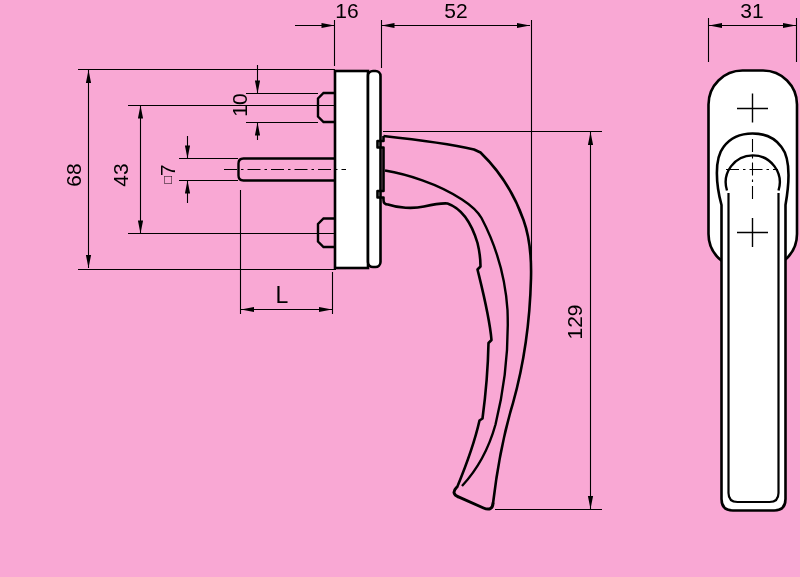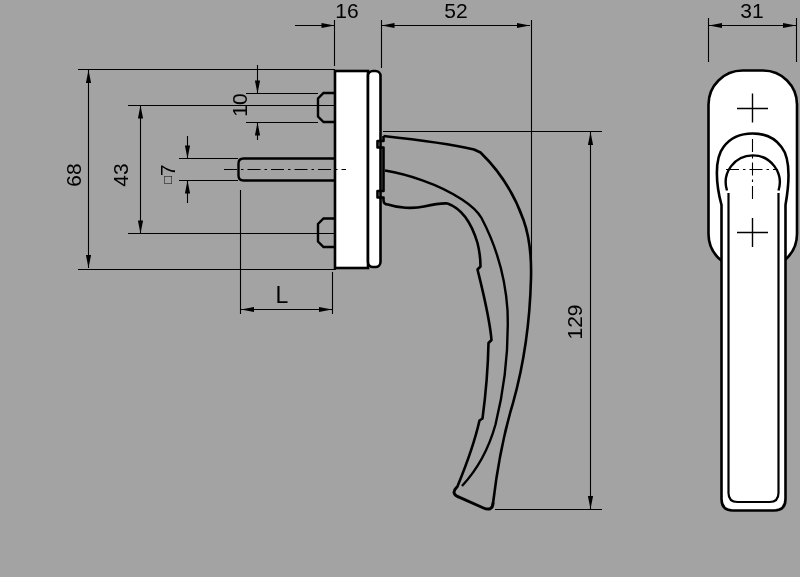--- a/index.html
+++ b/index.html
@@ -1,16 +1,16 @@
 <!DOCTYPE html>
 <html><head>
 <meta charset="utf-8">
 <style>
   html,body{margin:0;padding:0;background:#fff;}
-  .canvas{position:relative;width:800px;height:577px;background:#a3a3a3;overflow:hidden;}
+  .canvas{position:relative;width:800px;height:577px;background:#f9a8d4;overflow:hidden;}
   svg{position:absolute;left:0;top:0;}
   .dim-text{font-family:"Liberation Sans","DejaVu Sans",sans-serif;font-size:21px;fill:#000;}
   .dim-text-lg{font-family:"Liberation Sans","DejaVu Sans",sans-serif;font-size:23px;fill:#000;}
   .sq{font-size:13px;}
 </style>
 </head>
 <body>
 
 <div class="canvas">
 <svg width="800" height="577" viewBox="0 0 800 577">

